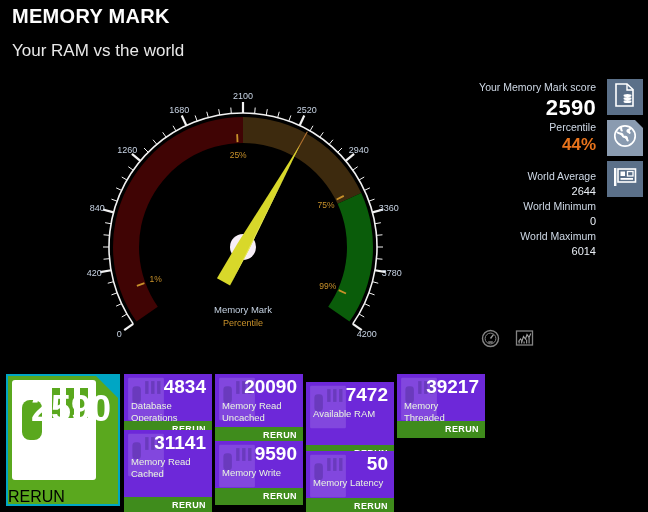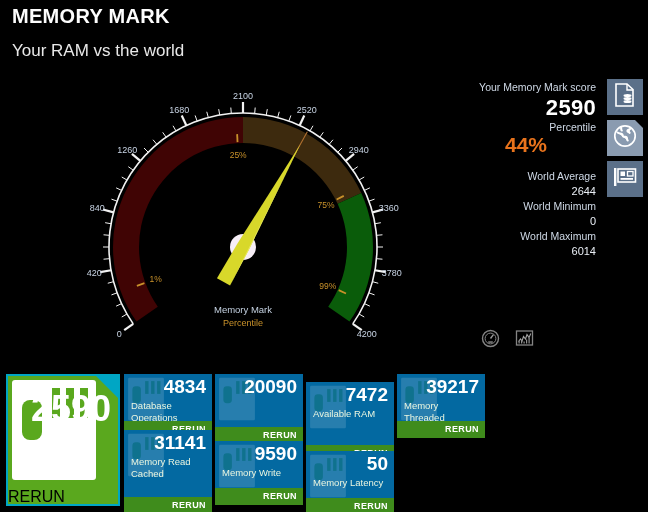--- a/index.html
+++ b/index.html
@@ -31,42 +31,42 @@
   .legend-sub  { fill: #c8912a; font-size: 9px; font-family: "Liberation Sans", sans-serif; }
 
   
   .mini-icons { position: absolute; left: 481px; top: 329px; display: flex; gap: 15px; }
   .mini-ico { width: 19px; height: 19px; opacity: .72; }
 
   
   .stats { position: absolute; right: 52px; top: 80px; width: 140px; text-align: right; }
   .st-lbl { font-size: 10.5px; color: #cfd9e6; line-height: 15px; }
   .st-big { font-size: 22px; font-weight: bold; color: #ffffff; line-height: 25px; letter-spacing: .3px; }
-  .st-pct { font-size: 21px; font-weight: bold; color: #e8731c; line-height: 20px; text-align: center; }
+  .st-pct { font-size: 17px; font-weight: bold; color: #e8731c; line-height: 20px; }
   .st-val { font-size: 11px; color: #e9eef5; line-height: 15px; }
   .st-gap { height: 14px; }
 
   
   .sidebtns { position: absolute; left: 607px; top: 79px; display: flex; flex-direction: column; gap: 5px; }
   .sbtn {
     width: 36px; height: 36px; background: #5b7089;
     display: flex; align-items: center; justify-content: center;
     position: relative;
   }
   .sbtn.sel { background: #8a9bb0; }
   .sbtn.sel::after {
     content: ""; position: absolute; right: 0; top: 0;
     border-width: 0 8px 8px 0; border-style: solid;
     border-color: transparent #000 transparent transparent;
   }
 
   
   .tiles { position: absolute; left: 6px; top: 374px; width: 636px; height: 134px; }
   .tile {
-    position: absolute; background: #0369a1; overflow: hidden;
+    position: absolute; background: #6d28d9; overflow: hidden;
   }
   .tile .wm { position: absolute; left: 2px; top: 2px; opacity: .14; }
   .tile .val {
     position: absolute; right: 6px; top: 2px;
     font-size: 19px; font-weight: bold; color: #ffffff; line-height: 22px;
   }
   .tile .name {
     position: absolute; left: 7px; top: 26px; right: 4px;
     font-size: 9.5px; color: #eaf6e0; line-height: 12px;
   }
@@ -292,20 +292,21 @@
         </div>
         <div class="tile" style="left: 209px; top: 0px; width: 88px; height: 70px;">
           <svg class="wm" width="40" height="46" viewBox="0 0 92 108">
             <rect x="4" y="4" width="84" height="100" rx="3" fill="#ffffff"></rect>
             <rect x="14" y="24" width="20" height="40" rx="8" fill="#5aa81e"></rect>
             <rect x="44" y="12" width="8" height="30" fill="#5aa81e"></rect>
             <rect x="58" y="12" width="8" height="30" fill="#5aa81e"></rect>
             <rect x="72" y="12" width="8" height="30" fill="#5aa81e"></rect>
           </svg>
           <div class="val">20090</div>
+          <div class="name">Memory Read Uncached</div>
           <div class="rerun">RERUN</div>
         </div>
         <div class="tile" style="left: 300px; top: 8px; width: 88px; height: 80px;">
           <svg class="wm" width="40" height="46" viewBox="0 0 92 108">
             <rect x="4" y="4" width="84" height="100" rx="3" fill="#ffffff"></rect>
             <rect x="14" y="24" width="20" height="40" rx="8" fill="#5aa81e"></rect>
             <rect x="44" y="12" width="8" height="30" fill="#5aa81e"></rect>
             <rect x="58" y="12" width="8" height="30" fill="#5aa81e"></rect>
             <rect x="72" y="12" width="8" height="30" fill="#5aa81e"></rect>
           </svg>

